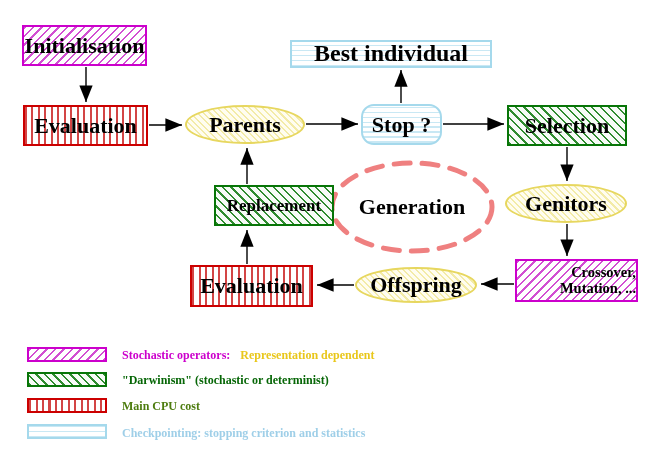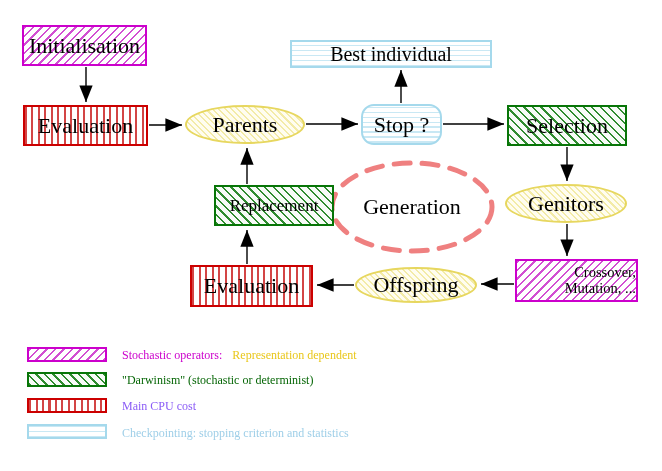--- a/index.html
+++ b/index.html
@@ -1,20 +1,20 @@
 <!DOCTYPE html>
 <html><head>
 <meta charset="utf-8">
 <style>
   html,body{margin:0;padding:0;}
   body{
     width:662px;height:471px;position:relative;background:#ffffff;
     font-family:"Liberation Serif", serif;overflow:hidden;
   }
-  #stage{position:absolute;inset:0;width:662px;height:464px;}
+  #stage{position:absolute;inset:0;width:662px;height:464px;font-weight:bold;}
   svg.overlay{position:absolute;left:0;top:0;z-index:1;}
   .node{
     position:absolute;z-index:2;display:flex;align-items:center;justify-content:center;
     color:#000;text-align:center;box-sizing:border-box;line-height:1.05;
   }
   
   .hatch-magenta{
     border:2px solid #cc00cc;
     background:repeating-linear-gradient(135deg,#d24fd2 0 1.5px,#ffffff 1.5px 6px);
   }
@@ -29,38 +29,38 @@
   .stripe-cyan{
     border:2px solid #a5d9ec;
     background:repeating-linear-gradient(0deg,#c9e8f4 0 1.5px,#ffffff 1.5px 5px);
   }
   .yellow-ell{
     border:2px solid #e7d75f;border-radius:50%;
     background:repeating-linear-gradient(45deg,#f3eba8 0 1.5px,#fffdf0 1.5px 4.5px);
   }
   .rounded{border-radius:13px;}
   .fs22{font-size:22px;}
-  .fs20{font-size:20px;}
+  .fs20{font-size:24px;}
   .fs17{font-size:17px;}
   .fs15{font-size:14.5px;}
   
   .gen-label{
     position:absolute;z-index:2;color:#000000;font-size:22px;
     display:flex;align-items:center;justify-content:center;
   }
   
   .legend-swatch{position:absolute;z-index:2;width:80px;height:15px;box-sizing:border-box;}
   .legend-label{
     position:absolute;z-index:2;left:122px;font-size:12px;white-space:nowrap;
     display:flex;align-items:center;height:18px;
   }
   .lbl-magenta{color:#cc00cc;}
   .lbl-yellow{color:#e9c71a;margin-left:10px;}
   .lbl-green{color:#066606;}
-  .lbl-red{color:#8b5cf6;}
+  .lbl-red{color:#4d7c0f;}
   .lbl-cyan{color:#9fcfe8;}
 </style>
 </head>
 <body>
 
 <div id="stage">
 
   <svg class="overlay" width="662" height="471" viewBox="0 0 662 471">
     <defs>
       <marker id="ah" viewBox="0 0 10 8" refX="10" refY="4" markerWidth="12" markerHeight="9.5" orient="auto">

